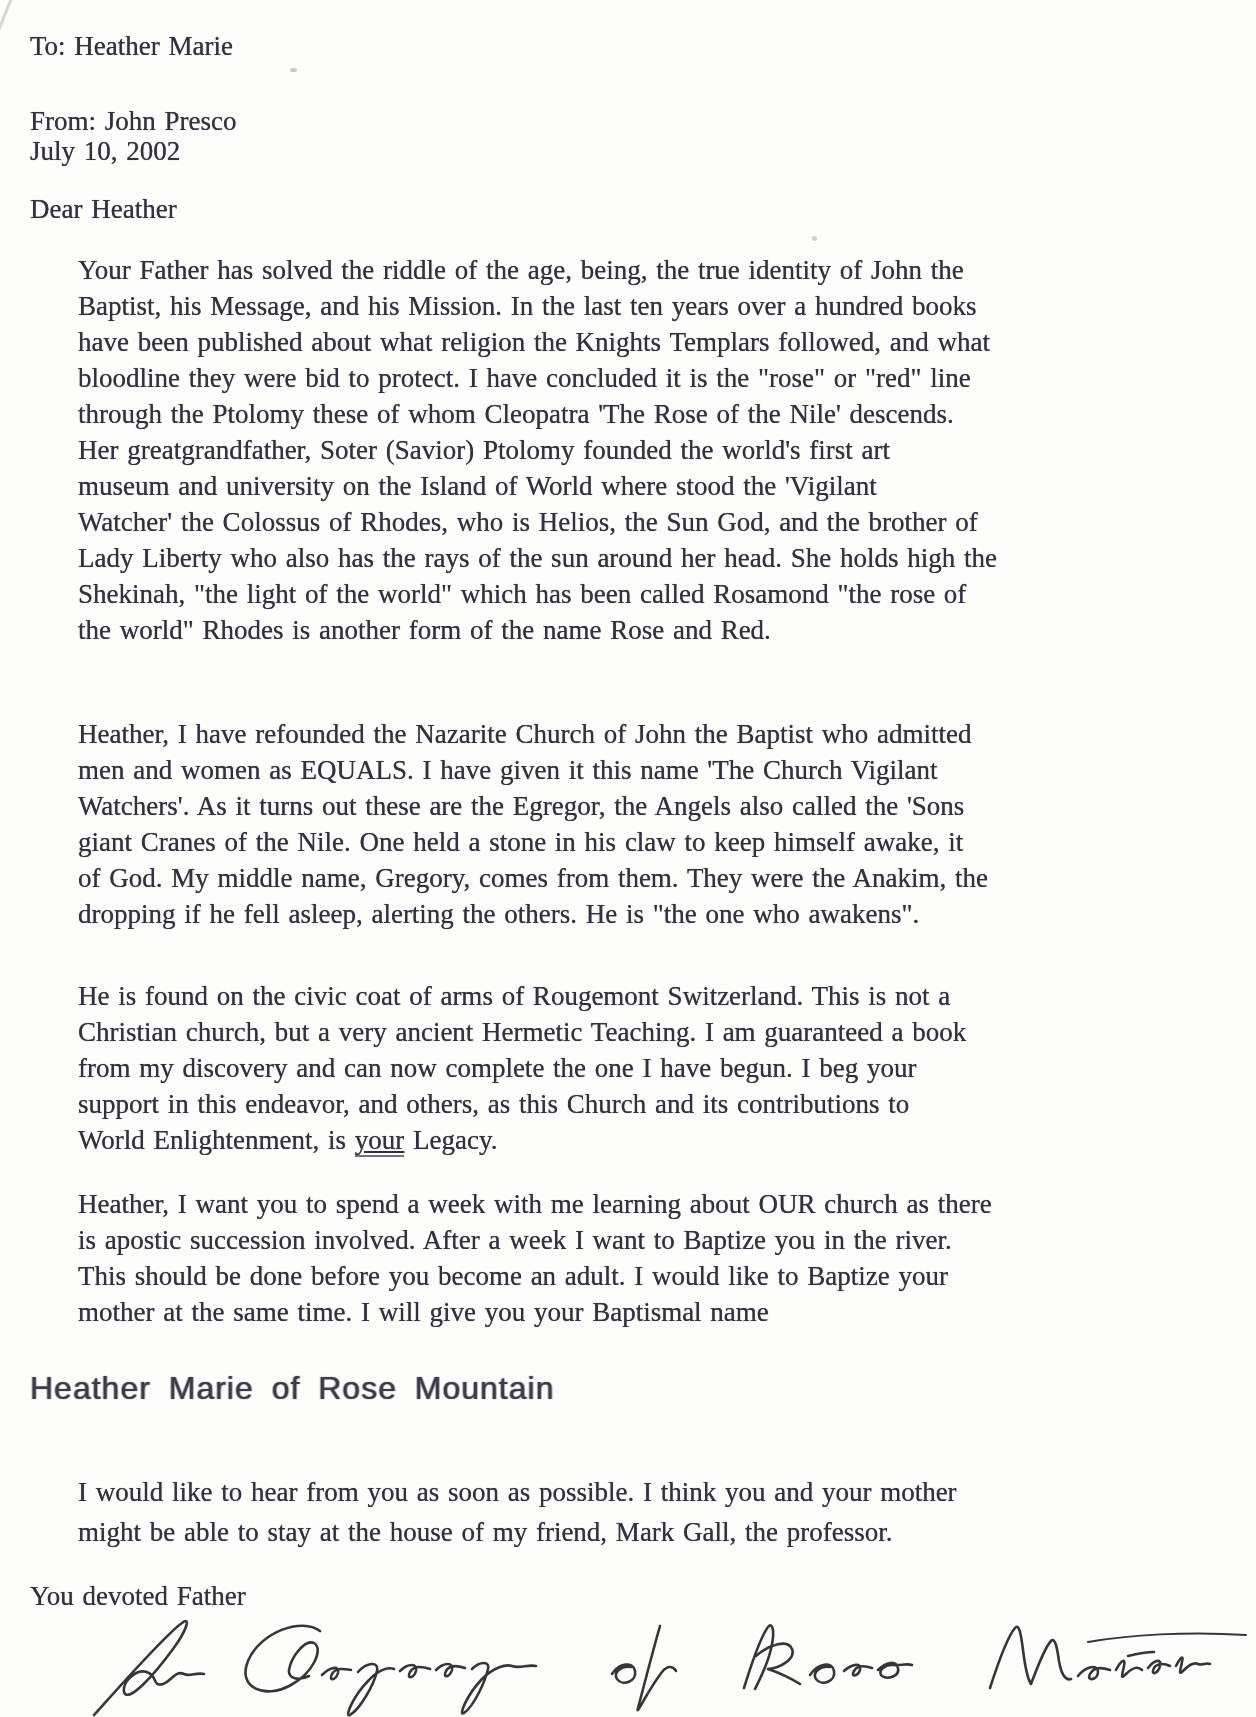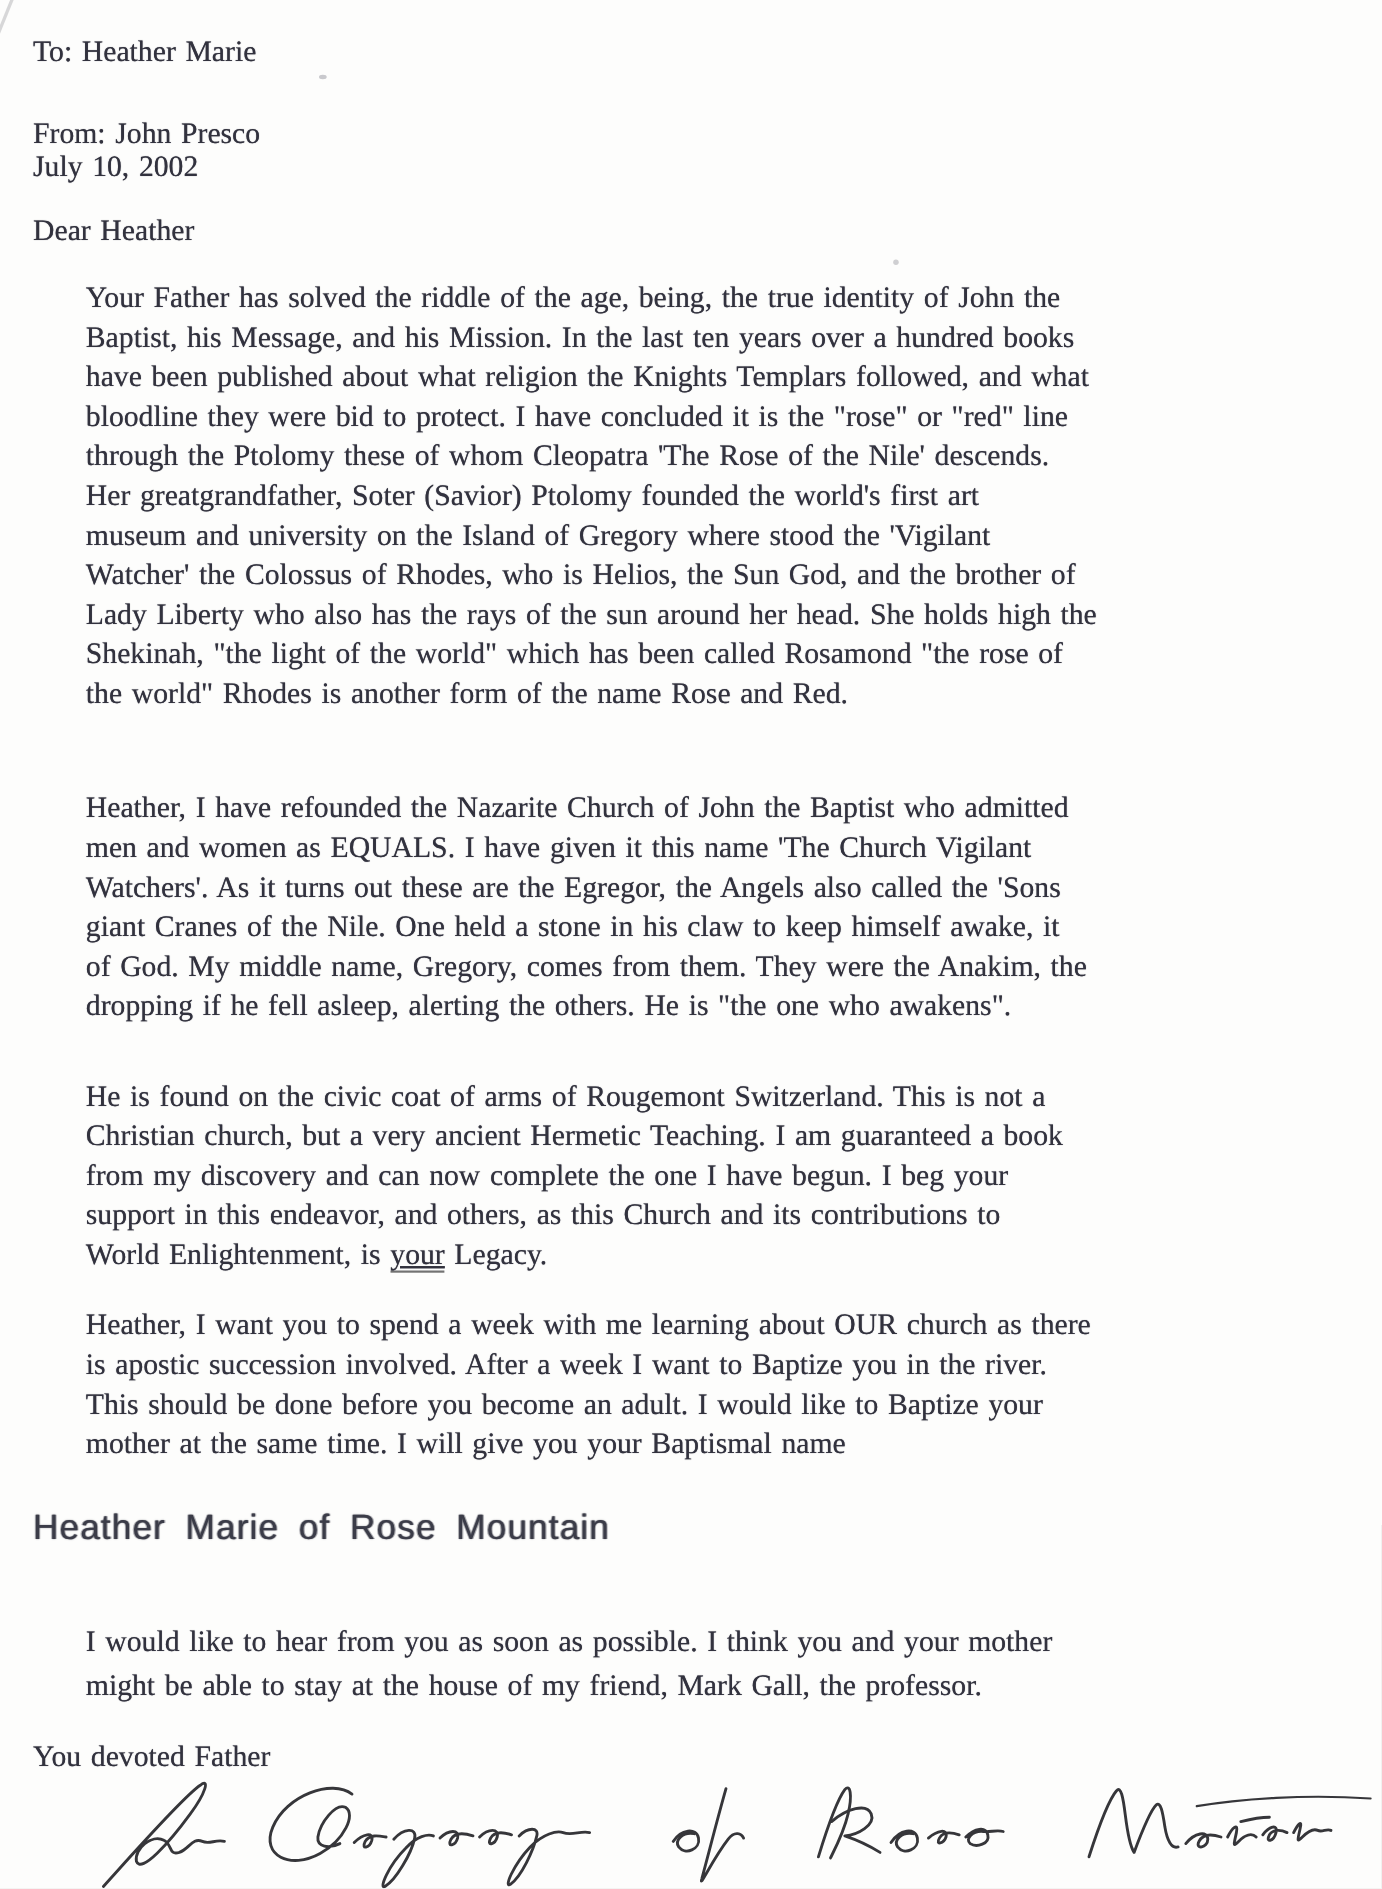--- a/index.html
+++ b/index.html
@@ -65,21 +65,21 @@
   <div class="tline" style="top:133px">July 10, 2002</div>
   <div class="tline" style="top:191px">Dear Heather</div>
 
   <div class="para" style="top:252px">
     <div class="line">Your Father has solved the riddle of the age, being, the true identity of John the</div>
     <div class="line">Baptist, his Message, and his Mission. In the last ten years over a hundred books</div>
     <div class="line">have been published about what religion the Knights Templars followed, and what</div>
     <div class="line">bloodline they were bid to protect.  I have concluded it is the "rose" or "red" line</div>
     <div class="line">through the Ptolomy these of whom Cleopatra 'The Rose of the Nile' descends.</div>
     <div class="line">Her greatgrandfather, Soter (Savior) Ptolomy founded the world's first art</div>
-    <div class="line">museum and university on the Island of Gregory where stood the 'Vigilant</div>
+    <div class="line">museum and university on the Island of World where stood the 'Vigilant</div>
     <div class="line">Watcher' the Colossus of Rhodes, who is Helios, the Sun God, and the brother of</div>
     <div class="line">Lady Liberty who also has the rays of the sun around her head. She holds high the</div>
     <div class="line">Shekinah,  "the light of the world" which has been called Rosamond "the rose of</div>
     <div class="line">the world" Rhodes is another form of the name Rose and Red.</div>
   </div>
 
   <div class="para" style="top:716px">
     <div class="line">Heather, I have refounded the Nazarite Church of John the Baptist who admitted</div>
     <div class="line">men and women as EQUALS. I have given it this name 'The Church Vigilant</div>
     <div class="line">Watchers'.  As it turns out these are the Egregor, the Angels also called the 'Sons</div>

